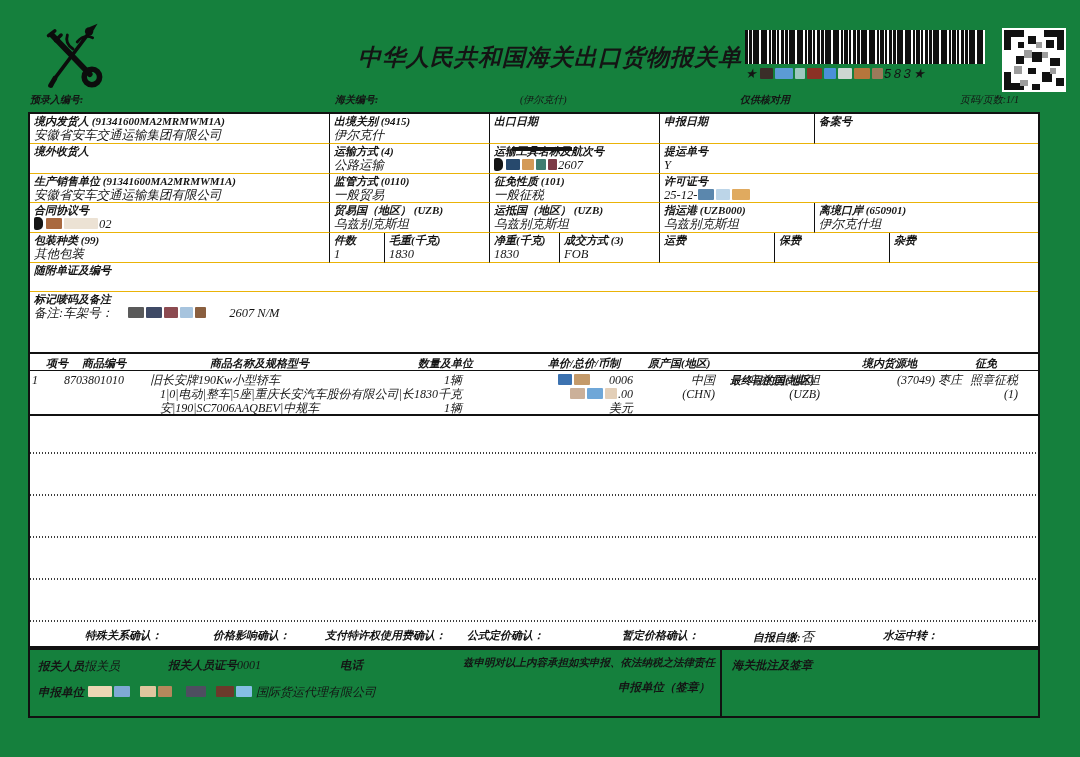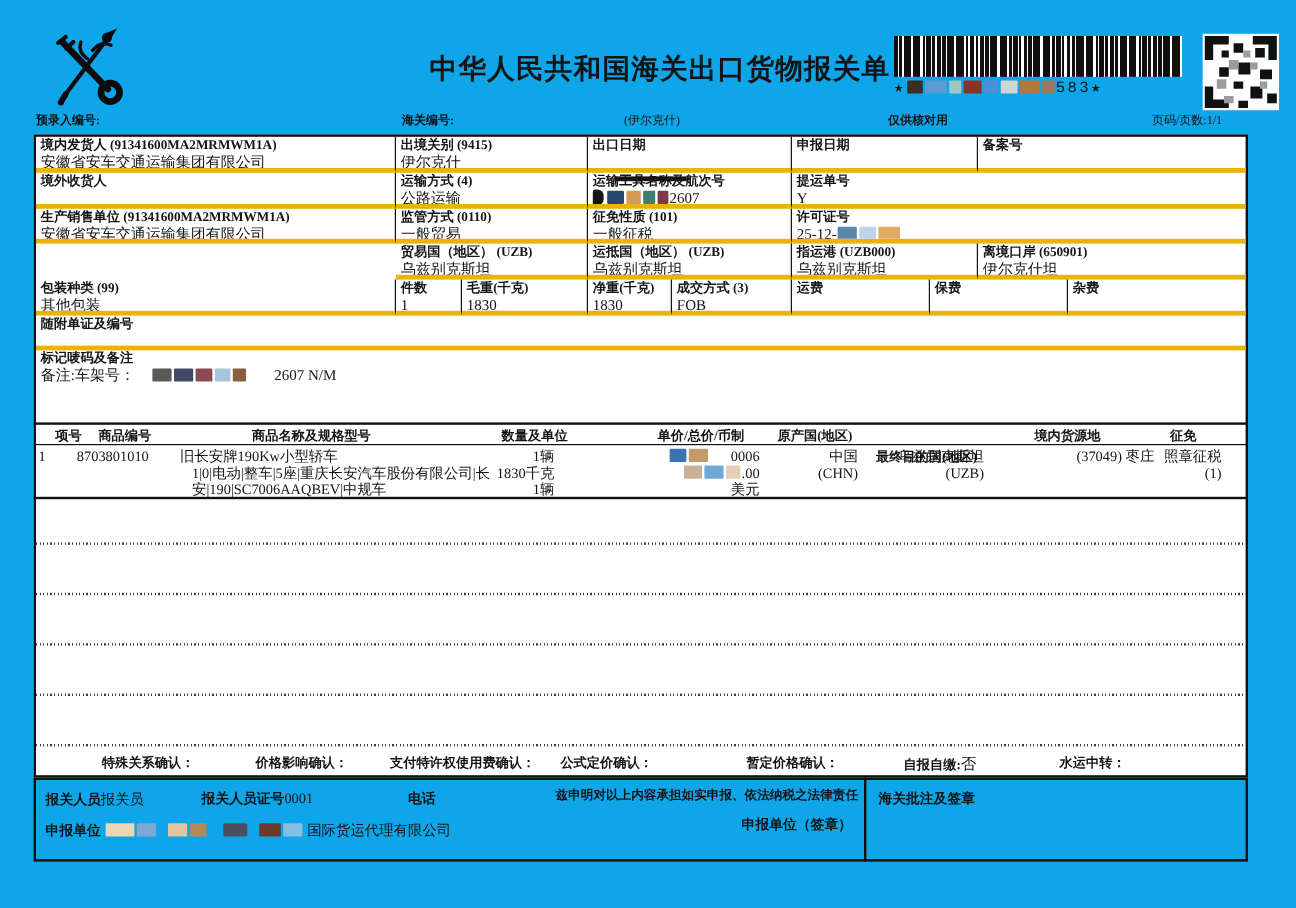--- a/index.html
+++ b/index.html
@@ -1,36 +1,37 @@
 <!DOCTYPE html>
 <html><head>
 <meta charset="utf-8">
 <style>
   html,body{margin:0;padding:0;background:#e8e6e2;}
   .sheet{
-    position:relative;width:1080px;height:757px;background:#0ea5e9;
+    position:relative;width:1080px;height:757px;background:#15803d;
     font-family:"Liberation Serif","DejaVu Serif",serif;color:#141414;
     overflow:hidden;
+    font-style:italic;
   }
   .abs{position:absolute;}
   
   .title{font-size:23px;font-weight:700;letter-spacing:1px;white-space:nowrap;}
   .infotext{font-size:10px;font-weight:700;}
   
   .barcode{
     height:34px;
     background:
       repeating-linear-gradient(90deg,#101010 0 2px,transparent 2px 4px),
       repeating-linear-gradient(90deg,#101010 0 1px,transparent 1px 6px),
       repeating-linear-gradient(90deg,#101010 0 3px,#ffffff 3px 9px);
   }
   .bcline{font-size:13px;letter-spacing:2px;white-space:nowrap;font-family:"Liberation Mono","DejaVu Sans Mono",monospace;}
   
   .frame{border:2px solid #111;}
-  .cell{position:absolute;border-right:1px solid #111;border-bottom:4px solid #eab308;box-sizing:border-box;padding:1px 4px;overflow:hidden;}
+  .cell{position:absolute;border-right:1px solid #111;border-bottom:1px solid #eab308;box-sizing:border-box;padding:1px 4px;overflow:hidden;}
   .cell.noR{border-right:none;}
   .cell.noB{border-bottom:none;}
   .lb{font-size:11px;font-weight:700;line-height:13px;white-space:nowrap;}
   .vl{font-size:12.5px;line-height:14px;white-space:nowrap;}
   .hline{position:absolute;background:#111;height:2px;}
   .vline{position:absolute;background:#111;width:2px;}
   .dash{position:absolute;height:2px;background:repeating-linear-gradient(90deg,#3c3c3c 0 1px,transparent 1px 3px);}
   
   .gh{position:absolute;font-size:11px;font-weight:700;white-space:nowrap;}
   .gv{position:absolute;font-size:12px;line-height:14px;white-space:nowrap;}
@@ -158,20 +159,24 @@
   </div>
   <div class="cell" style="left:490px;top:174px;width:170px;height:29px;">
     <div class="lb">征免性质 (101)</div>
     <div class="vl">一般征税</div>
   </div>
   <div class="cell noR" style="left:660px;top:174px;width:378px;height:29px;">
     <div class="lb">许可证号</div>
     <div class="vl"><span>25-12-</span><span class="rb" style="width:16px;background:#5b87ad;"></span><span class="rb" style="width:14px;background:#bcd5e8;"></span><span class="rb" style="width:18px;background:#e0aa5f;"></span></div>
   </div>
 
+  <div class="cell" style="left:30px;top:203px;width:300px;height:30px;">
+    <div class="lb">合同协议号</div>
+    <div class="vl"><span class="wedge"></span><span class="rb" style="width:16px;background:#a9693f;"></span><span class="rb" style="width:34px;background:#ece2d4;"></span><span>02</span></div>
+  </div>
   <div class="cell" style="left:330px;top:203px;width:160px;height:30px;">
     <div class="lb">贸易国（地区） (UZB)</div>
     <div class="vl">乌兹别克斯坦</div>
   </div>
   <div class="cell" style="left:490px;top:203px;width:170px;height:30px;">
     <div class="lb">运抵国（地区） (UZB)</div>
     <div class="vl">乌兹别克斯坦</div>
   </div>
   <div class="cell" style="left:660px;top:203px;width:155px;height:30px;">
     <div class="lb">指运港 (UZB000)</div>

